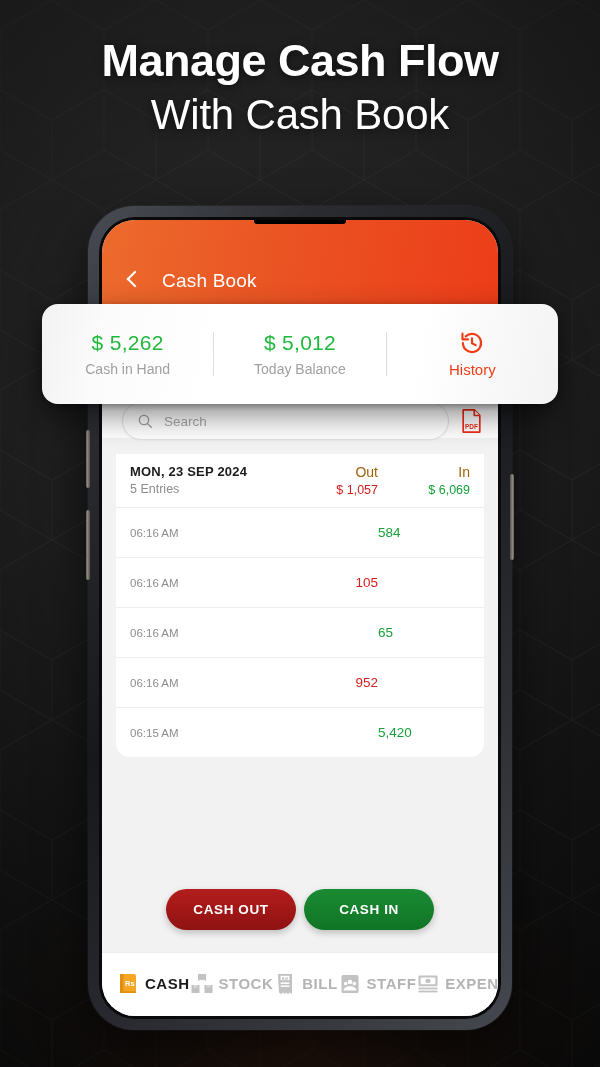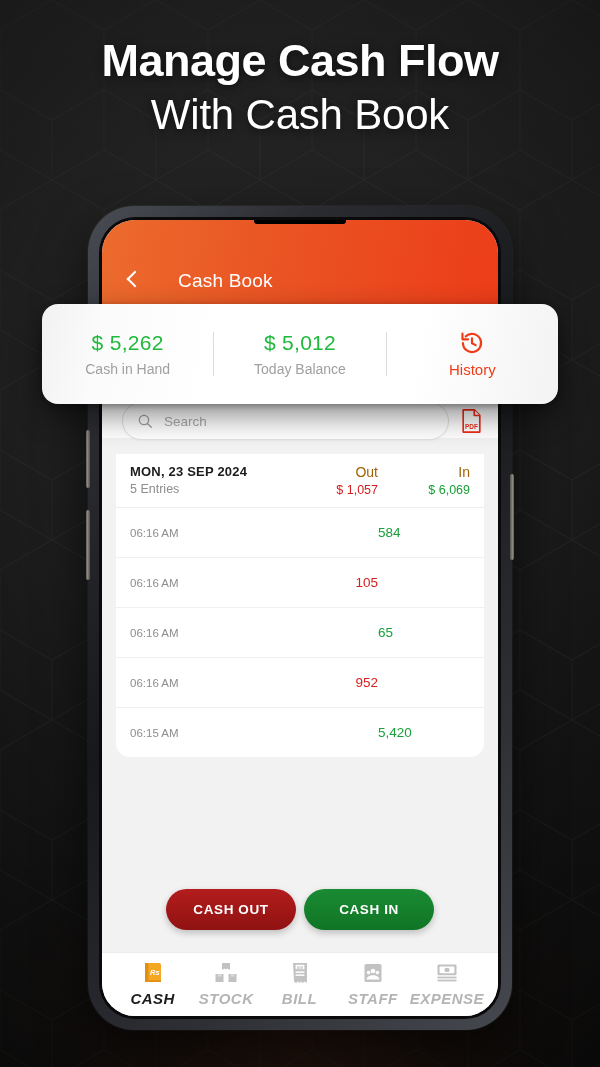--- a/index.html
+++ b/index.html
@@ -110,21 +110,21 @@
   }
 
   
   .appbar {
     flex: 0 0 auto;
     height: 86px;
     background: linear-gradient(100deg, #ec6b2d 0%, #ea5524 42%, #ec3d19 100%);
     display: flex;
     align-items: flex-end;
     padding: 0 20px 14px 20px;
-    gap: 34px;
+    gap: 18px;
     position: relative;
     z-index: 3;
   }
   .back-chevron {
     width: 22px; height: 22px;
     position: relative;
     flex: 0 0 auto;
     margin-bottom: 2px;
     cursor: pointer;
   }
@@ -292,25 +292,24 @@
     border-top: 1px solid #ececec;
     display: flex;
     align-items: center;
     padding: 2px 14px 4px 14px;
     position: relative;
     z-index: 4;
   }
   .navitem {
     flex: 1 1 0;
     display: flex;
-    flex-direction: column;
+    flex-direction: row;
     align-items: center;
     gap: 5px;
     cursor: pointer;
-    font-style: italic;
   }
   .navicon { width: 24px; height: 24px; }
   .navlabel {
     font-size: 15px;
     letter-spacing: .5px;
     color: #b4b4b4;
     font-weight: 700;
   }
   .navitem.active .navlabel { color: #1c1c1c; }
 

